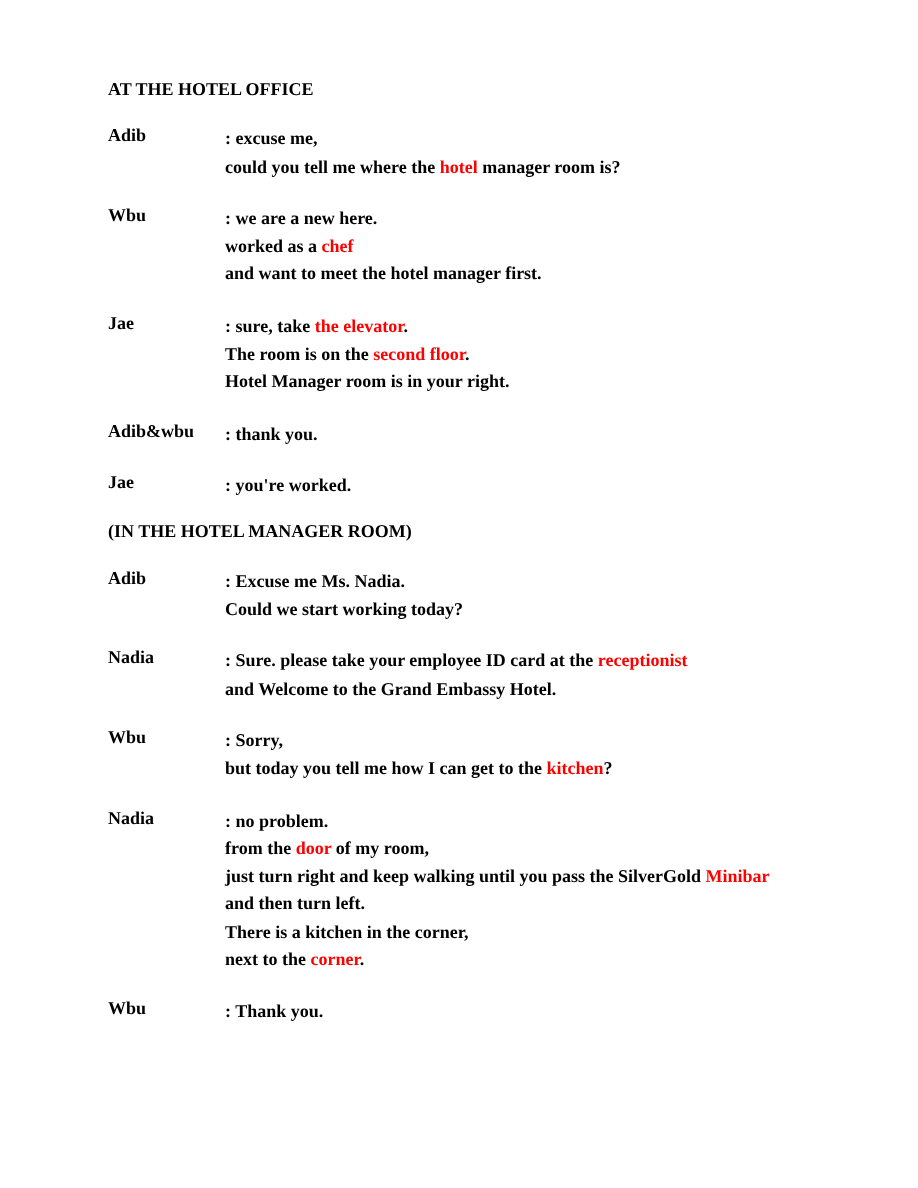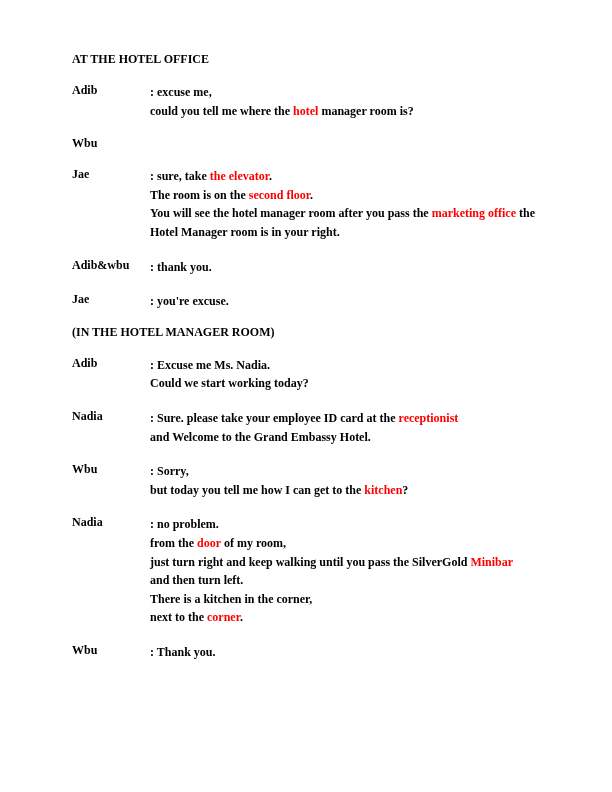--- a/index.html
+++ b/index.html
@@ -48,40 +48,44 @@
   <div id="section1">
       <div class="entry">
         <div class="speaker">Adib</div>
         <div class="lines">
           <div class="line"><span>:  excuse me,</span></div>
           <div class="line"><span>could you tell me where the </span><span class="red">hotel</span><span> manager room is?</span></div>
         </div>
       </div>
       <div class="entry">
         <div class="speaker">Wbu</div>
+        <div class="lines">
+          <div class="line"><span>: we are a new here.</span></div>
+          <div class="line"><span>worked as a </span><span class="red">chef</span></div>
+          <div class="line"><span>and want to meet the hotel manager first.</span></div>
+        </div>
       </div>
       <div class="entry">
         <div class="speaker">Jae</div>
         <div class="lines">
           <div class="line"><span>: sure,  take </span><span class="red">the elevator</span><span>.</span></div>
           <div class="line"><span>The room is on the </span><span class="red">second floor</span><span>.</span></div>
-          <div class="line"><span>You will see the hotel manager room after you pass the </span><span class="red">marketing office</span><span> the</span></div>
           <div class="line"><span>Hotel Manager room is in your right.</span></div>
         </div>
       </div>
       <div class="entry">
         <div class="speaker">Adib&amp;wbu</div>
         <div class="lines">
           <div class="line"><span>: thank you.</span></div>
         </div>
       </div>
       <div class="entry">
         <div class="speaker">Jae</div>
         <div class="lines">
-          <div class="line"><span>: you're excuse.</span></div>
+          <div class="line"><span>: you're worked.</span></div>
         </div>
       </div>
     </div>
   <div class="heading">(IN THE HOTEL MANAGER ROOM)</div>
   <div id="section2">
       <div class="entry">
         <div class="speaker">Adib</div>
         <div class="lines">
           <div class="line"><span>: Excuse me Ms. Nadia.</span></div>
           <div class="line"><span>Could we start working today?</span></div>

